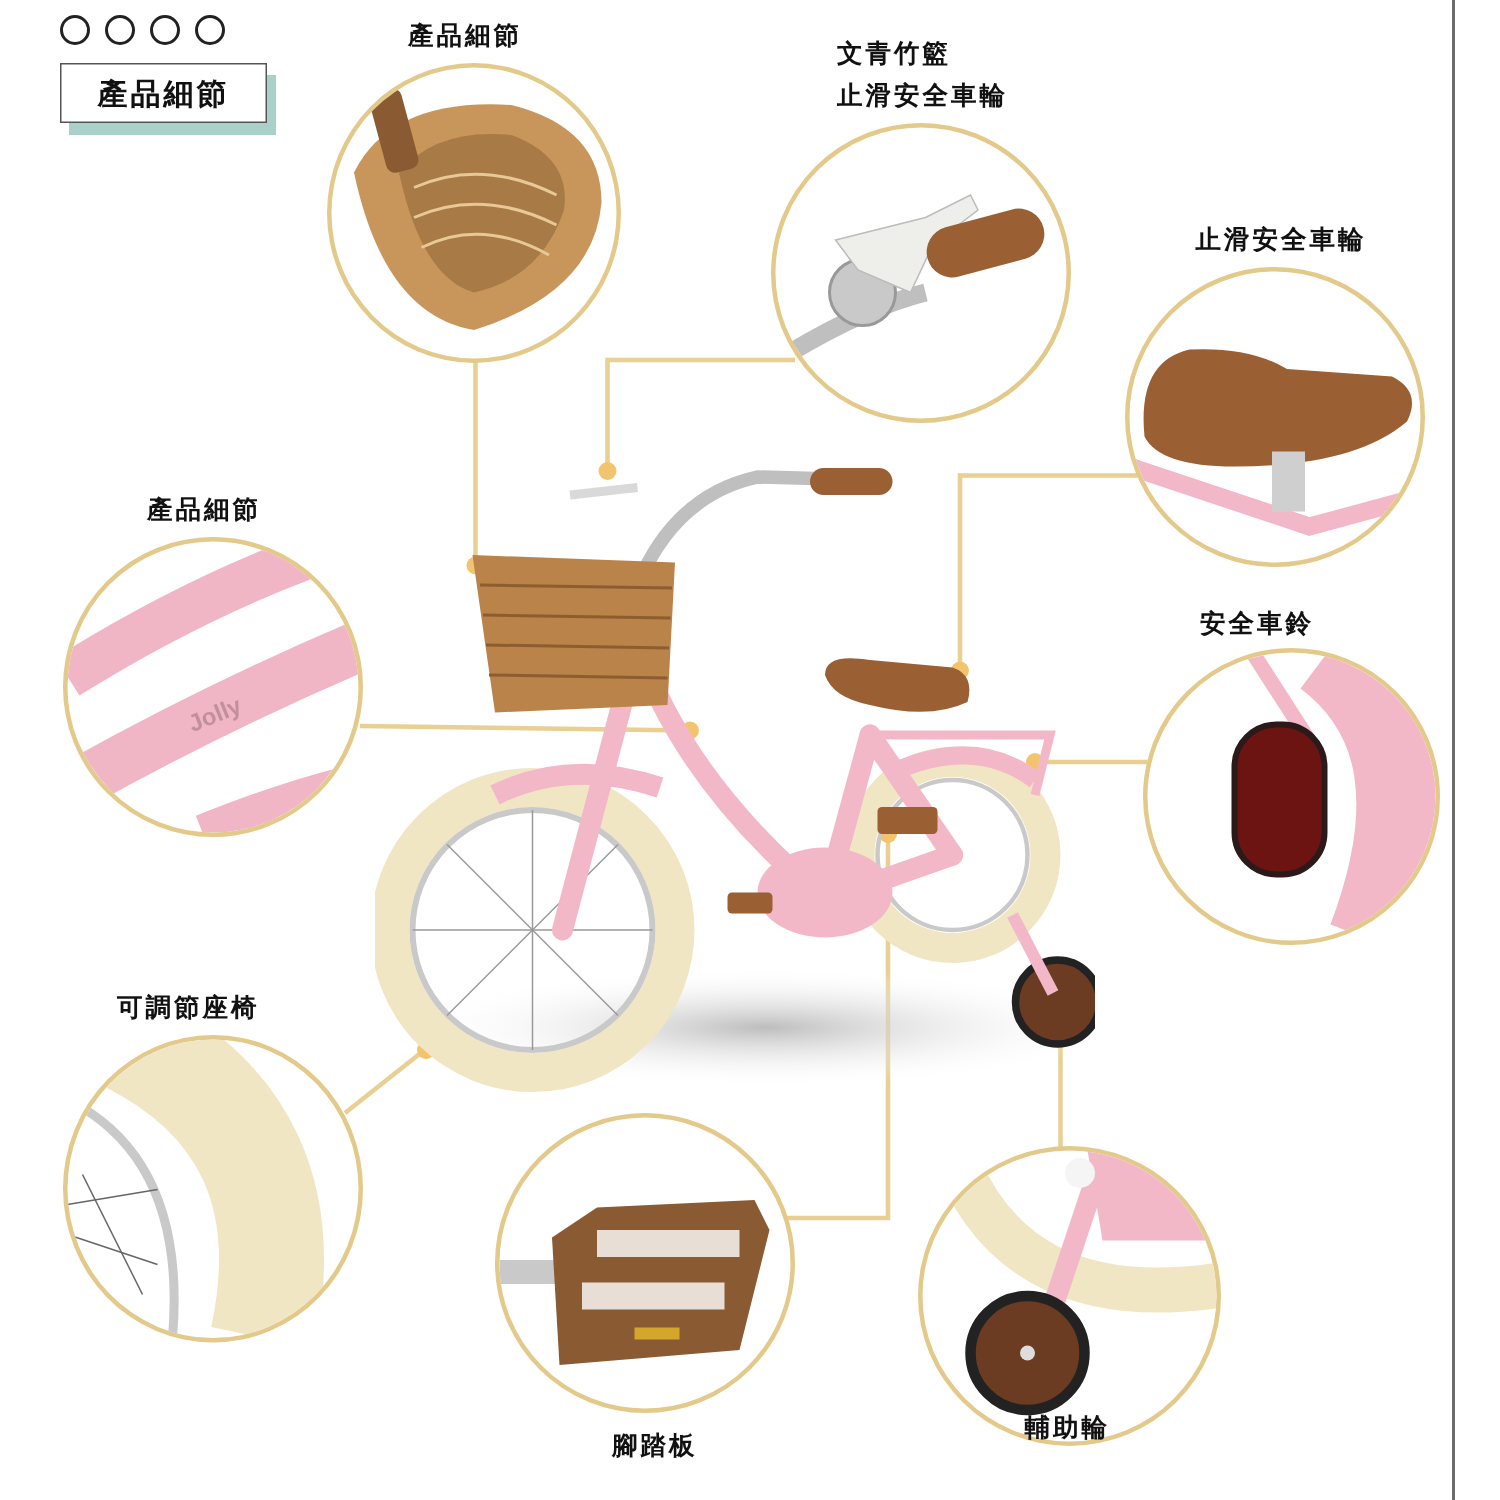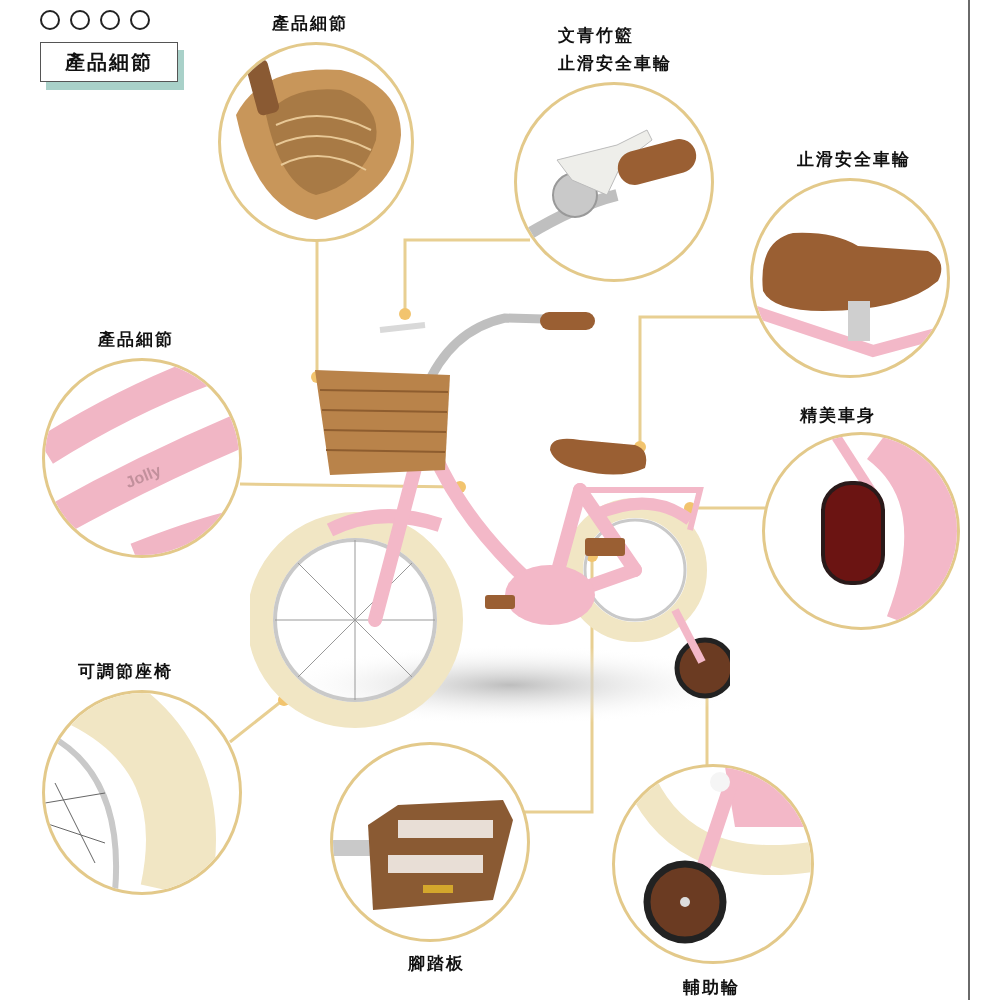--- a/index.html
+++ b/index.html
@@ -158,21 +158,21 @@
 <div class="abs label" style="left:98px;top:328px">產品細節</div>
 <div class="abs circle" style="left:42px;top:358px;width:200px;height:200px">
   <svg width="194" height="194" viewBox="0 0 194 194">
     <path d="M0,90 Q80,40 160,10" stroke="#f1b6c5" stroke-width="30" fill="none"></path>
     <path d="M10,160 Q100,110 194,70" stroke="#f1b6c5" stroke-width="34" fill="none"></path>
     <path d="M90,194 Q150,170 194,160" stroke="#f1b6c5" stroke-width="24" fill="none"></path>
     <text x="80" y="120" font-family="Liberation Sans, sans-serif" font-size="16" font-weight="bold" fill="#c2909c" transform="rotate(-22 100 115)">Jolly</text>
   </svg>
 </div>
 
-<div class="abs label" style="left:800px;top:404px">精美車身</div>
+<div class="abs label" style="left:800px;top:404px">安全車鈴</div>
 <div class="abs circle" style="left:762px;top:432px;width:198px;height:198px">
   <svg width="192" height="192" viewBox="0 0 192 192">
     <path d="M120,0 Q200,60 150,192" stroke="#f3b8c8" stroke-width="60" fill="none"></path>
     <line x1="70" y1="0" x2="115" y2="70" stroke="#f3b8c8" stroke-width="10"></line>
     <rect x="58" y="48" width="60" height="100" rx="28" fill="#6b1412" stroke="#2a1a1a" stroke-width="4"></rect>
   </svg>
 </div>
 
 <div class="abs label" style="left:78px;top:660px">可調節座椅</div>
 <div class="abs circle" style="left:42px;top:690px;width:200px;height:205px">
@@ -201,13 +201,13 @@
 <div class="abs circle" style="left:612px;top:764px;width:202px;height:200px">
   <svg width="196" height="194" viewBox="0 0 196 194">
     <path d="M20,0 Q60,110 196,90" stroke="#f1e6c4" stroke-width="30" fill="none"></path>
     <path d="M110,0 L196,0 L196,60 L120,60 Z" fill="#f3b8c8"></path>
     <line x1="115" y1="20" x2="85" y2="110" stroke="#f3b8c8" stroke-width="14"></line>
     <circle cx="105" cy="15" r="10" fill="#f5f5f5"></circle>
     <circle cx="70" cy="135" r="38" fill="#6b3b22" stroke="#222" stroke-width="7"></circle>
     <circle cx="70" cy="135" r="5" fill="#ddd"></circle>
   </svg>
 </div>
-<div class="abs label" style="left:683px;top:976px">輔助輪</div>
+<div class="abs label" style="left:683px;top:940px">輔助輪</div>
 
 </body></html>

